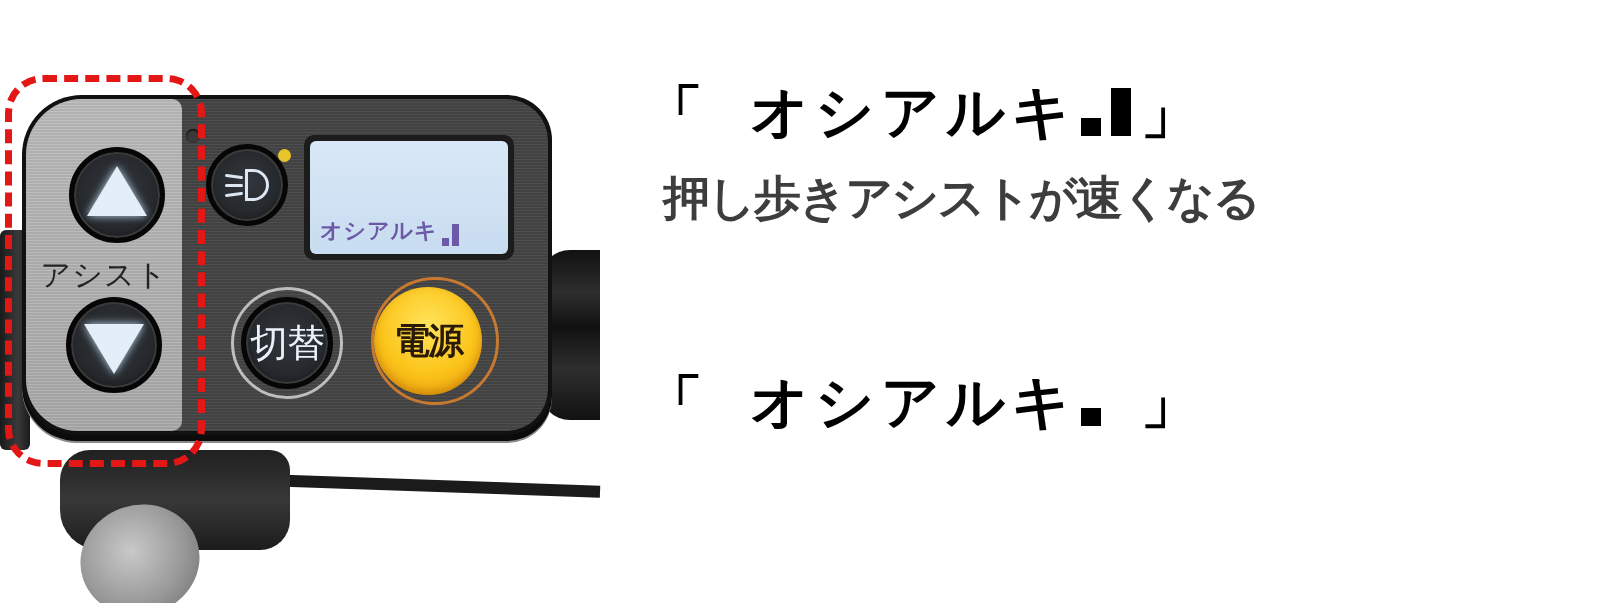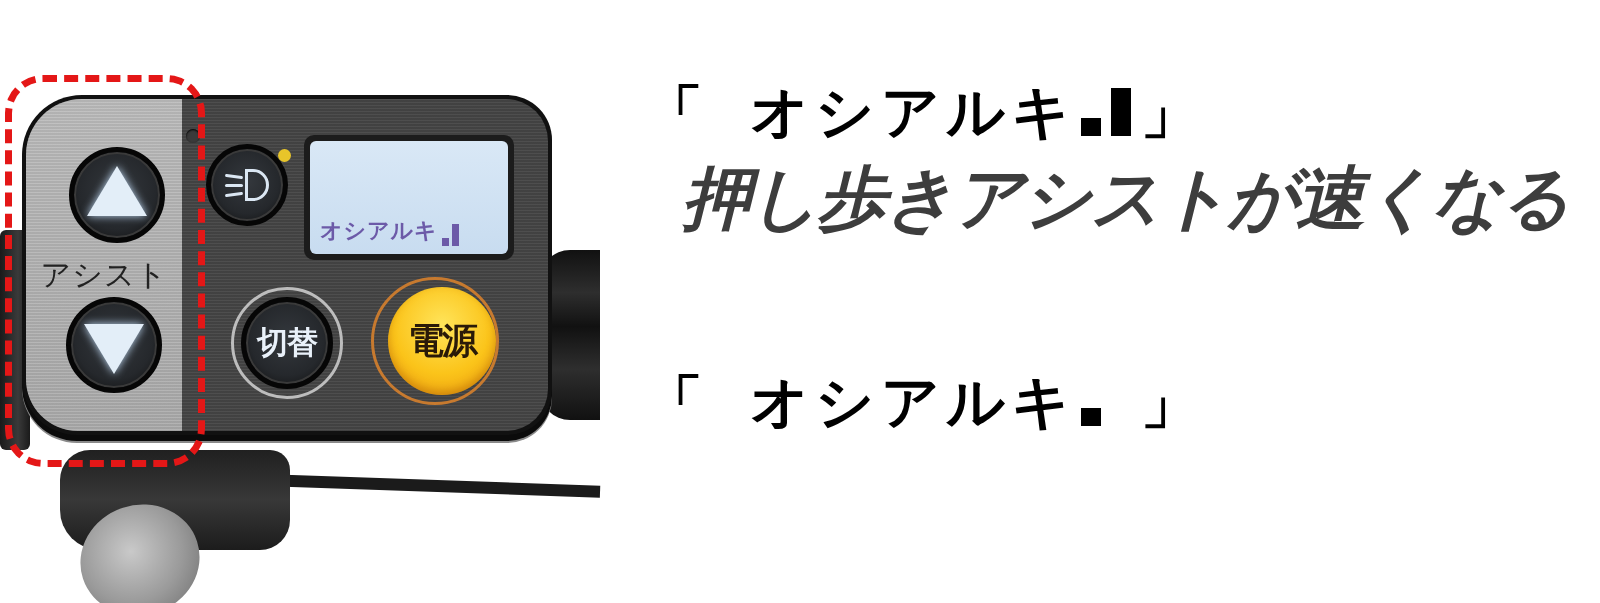--- a/index.html
+++ b/index.html
@@ -52,20 +52,21 @@
     overflow: hidden;
     background:
       repeating-linear-gradient(180deg, rgba(255,255,255,0.05) 0 1px, rgba(0,0,0,0.05) 1px 3px),
       #454545;
   }
   .assist-strip {
     position: absolute; left: 0; top: 0; width: 156px; height: 100%;
     background:
       repeating-linear-gradient(180deg, rgba(255,255,255,0.12) 0 1px, rgba(0,0,0,0.04) 1px 3px),
       linear-gradient(180deg,#b9b9b9,#a8a8a8);
+    border-radius: 10px;
   }
   .assist-label {
     position: absolute; left: 0; top: 156px; width: 156px; text-align: center;
     font-size: 30px; color: #222; letter-spacing: 1px;
   }
 
   
   .btn-round {
     position: absolute; border-radius: 50%;
     background: radial-gradient(circle at 50% 45%, #34383d 0%, #25282c 60%, #0c0c0c 100%);
@@ -126,27 +127,27 @@
 
   
   .btn-switch-ring {
     position: absolute; left: 205px; top: 188px; width: 112px; height: 112px;
     border-radius: 50%; border: 3px solid #bdbdbd;
     display: flex; align-items: center; justify-content: center;
   }
   .btn-switch {
     position: relative; left: auto; top: auto; width: 92px; height: 92px;
   }
-  .switch-label { color: #e9f1fa; font-size: 31px; font-weight: bold; letter-spacing: -1px; }
+  .switch-label { color: #e9f1fa; font-size: 38px; font-weight: normal; letter-spacing: -1px; }
 
   
   .btn-power-ring {
     position: absolute; left: 345px; top: 178px; width: 128px; height: 128px;
     border-radius: 50%; border: 3px solid #c77a2f;
-    display: flex; align-items: center; justify-content: flex-end;
+    display: flex; align-items: center; justify-content: flex-start;
   }
   .btn-power {
     width: 108px; height: 108px; border-radius: 50%;
     background: radial-gradient(circle at 50% 35%, #ffe45a 0%, #fbc41a 55%, #e8960c 100%);
     display: flex; align-items: center; justify-content: center;
     box-shadow: inset 0 -4px 8px rgba(160,80,0,0.4);
   }
   .power-label { color: #2a1a08; font-size: 36px; font-weight: bold; letter-spacing: -2px; }
 
   .sensor-dot {
@@ -165,23 +166,23 @@
   .callout-1 { top: 80px; }
   .callout-2 { top: 370px; }
   .display-line {
     font-family: "DejaVu Sans Mono", monospace; font-weight: bold;
     font-size: 58px; color: #000; line-height: 64px; letter-spacing: 6px;
     display: flex; align-items: flex-end; white-space: pre;
   }
   .display-line .bars { display: inline-flex; align-items: flex-end; gap: 10px; margin: 0 10px 8px 4px; }
   .display-line .bars span { display: block; width: 20px; background: #000; }
   .desc-line {
-    margin-top: 24px; margin-left: 37px;
+    margin-top: 24px; margin-left: 18px;
     font-family: "DejaVu Sans", sans-serif; font-weight: bold;
-    font-size: 69px; color: #3d3d3d; letter-spacing: -2px; line-height: 60px; font-style: italic;
+    font-size: 47px; color: #3d3d3d; letter-spacing: -2px; line-height: 60px;
   }
 </style>
 </head>
 <body>
 
 <div class="device">
   <div class="grip-left"></div>
   <div class="bar-right"></div>
   <div class="cable"></div>
   <div class="mount"></div>

